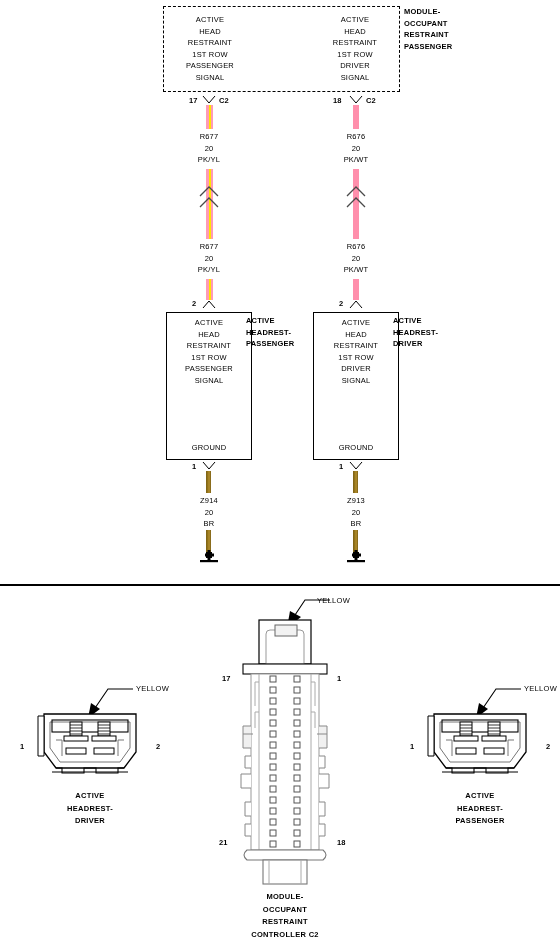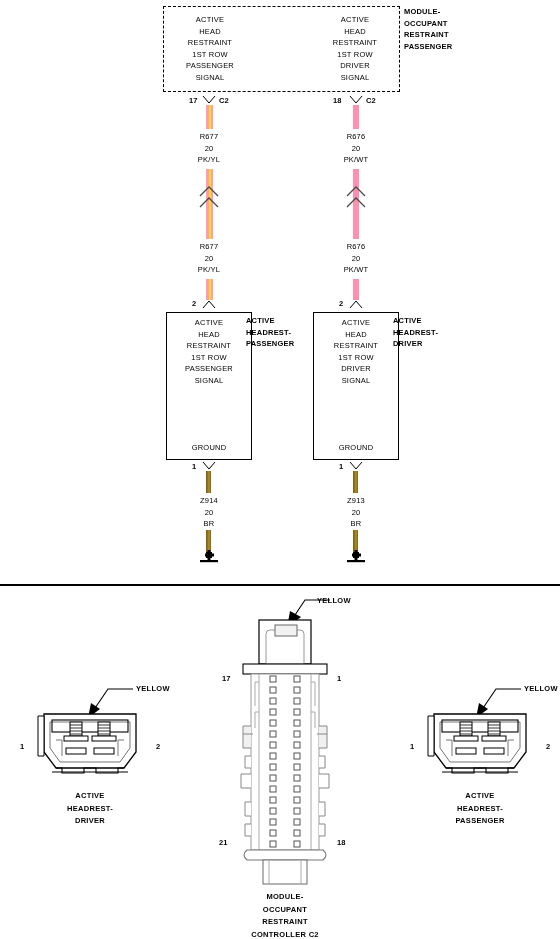--- a/index.html
+++ b/index.html
@@ -78,21 +78,21 @@
     text-align: center;
     white-space: nowrap;
   }
   .pinnum {
     font-size: 7.5px;
     font-weight: bold;
     letter-spacing: 0.2px;
   }
   .lead-label {
     font-size: 7.5px;
-    font-weight: bold;
+    font-weight: normal;
     letter-spacing: 0.3px;
   }
 </style>
 </head>
 <body>
 
 <div class="abs" style="left:0; top:0; width:560px; height:584px;">
 
   <div class="abs module-box" style="left:163px; top:6px; width:237px; height:86px;"></div>
 

